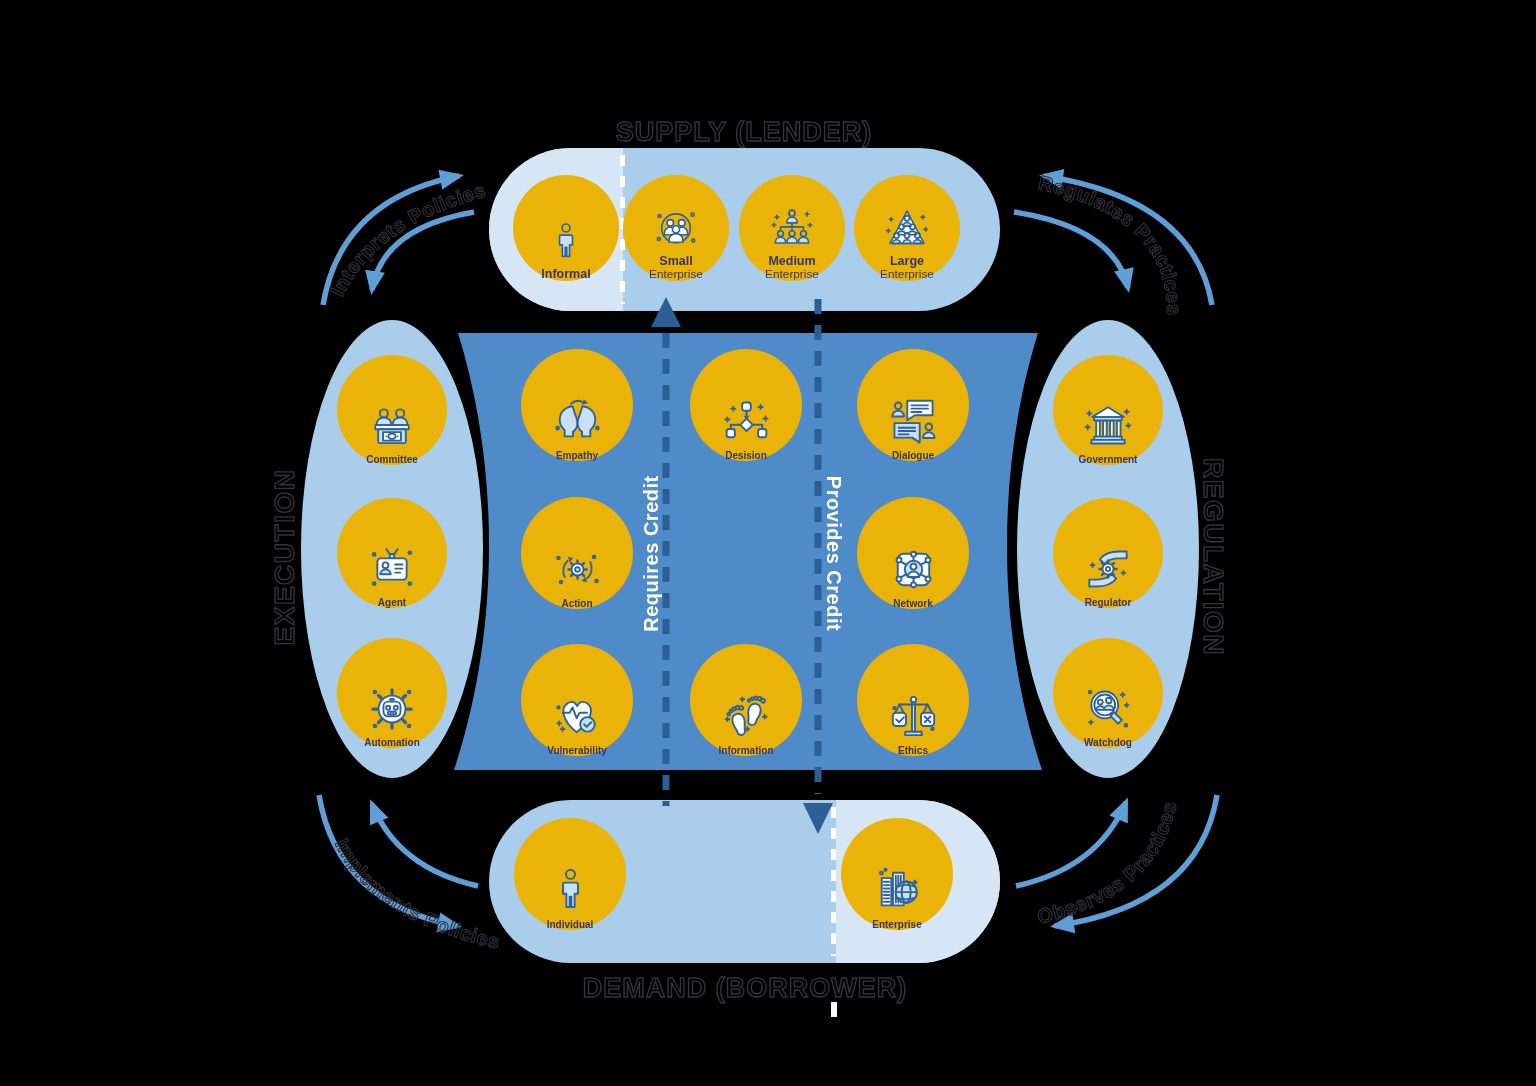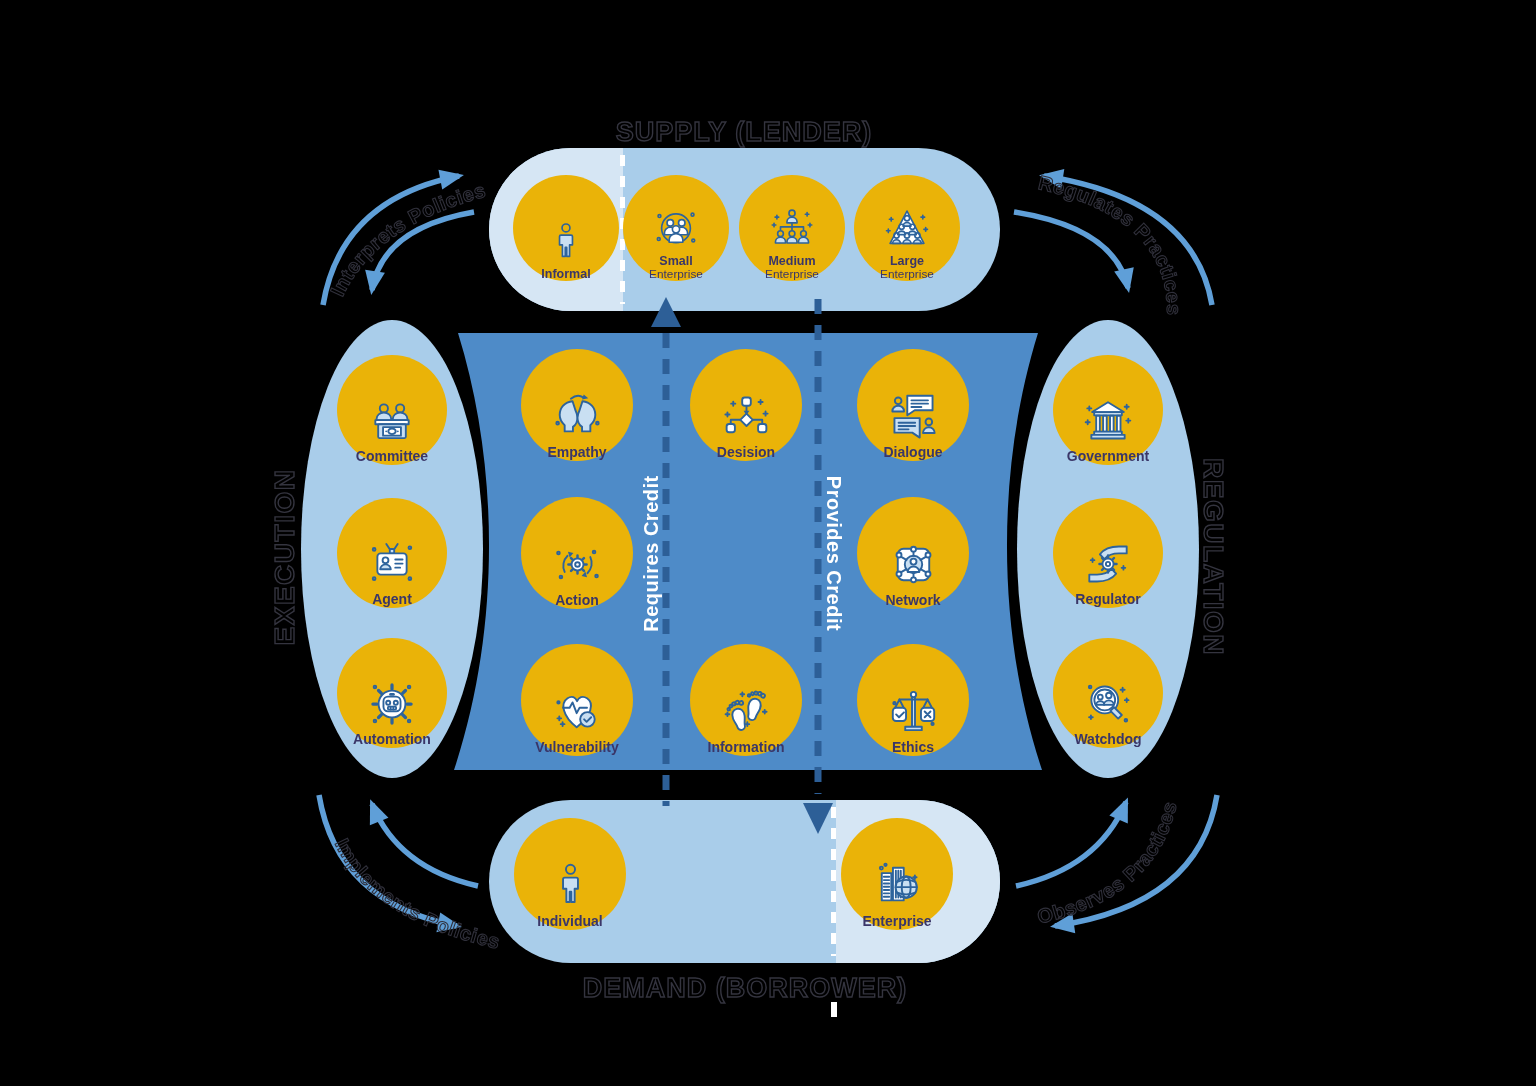--- a/index.html
+++ b/index.html
@@ -19,21 +19,21 @@
   .d106{width:106px;height:106px;}
   .d110{width:110px;height:110px;}
   .d112{width:112px;height:112px;}
   .nicon{display:block;}
   .d106 .nicon{width:46px;height:46px;}
   .d110 .nicon{width:52px;height:52px;}
   .d112 .nicon{width:53px;height:53px;}
   .nicon svg{width:100%;height:100%;display:block;}
   .nlabel{font-weight:700;color:#3a3668;margin-top:2px;line-height:1.12;}
   .d106 .nlabel{font-size:12.5px;}
-  .d110 .nlabel,.d112 .nlabel{font-size:14px;}
+  .d110 .nlabel,.d112 .nlabel{font-size:10px;}
   .nsub{font-weight:400;color:#3a3668;font-size:11.8px;line-height:1.1;}
   .flowlabel{position:absolute;width:300px;text-align:center;color:#fff;font-weight:700;
              font-size:20px;letter-spacing:.5px;z-index:4;}
   .ic{stroke:#2d639c;stroke-width:2.3;fill:none;stroke-linecap:round;stroke-linejoin:round;}
   .fl{fill:#c9dff2;}
   .fw{fill:#ffffff;}
   .fd{fill:#2d639c;stroke:none;}
   .dash{stroke:#2d5f97;stroke-width:7;stroke-dasharray:15 11;fill:none;}
   .arc{stroke:#5f9fd8;stroke-width:5.5;fill:none;}
   .otitle{font-family:"Liberation Sans",sans-serif;font-weight:700;font-size:27px;

